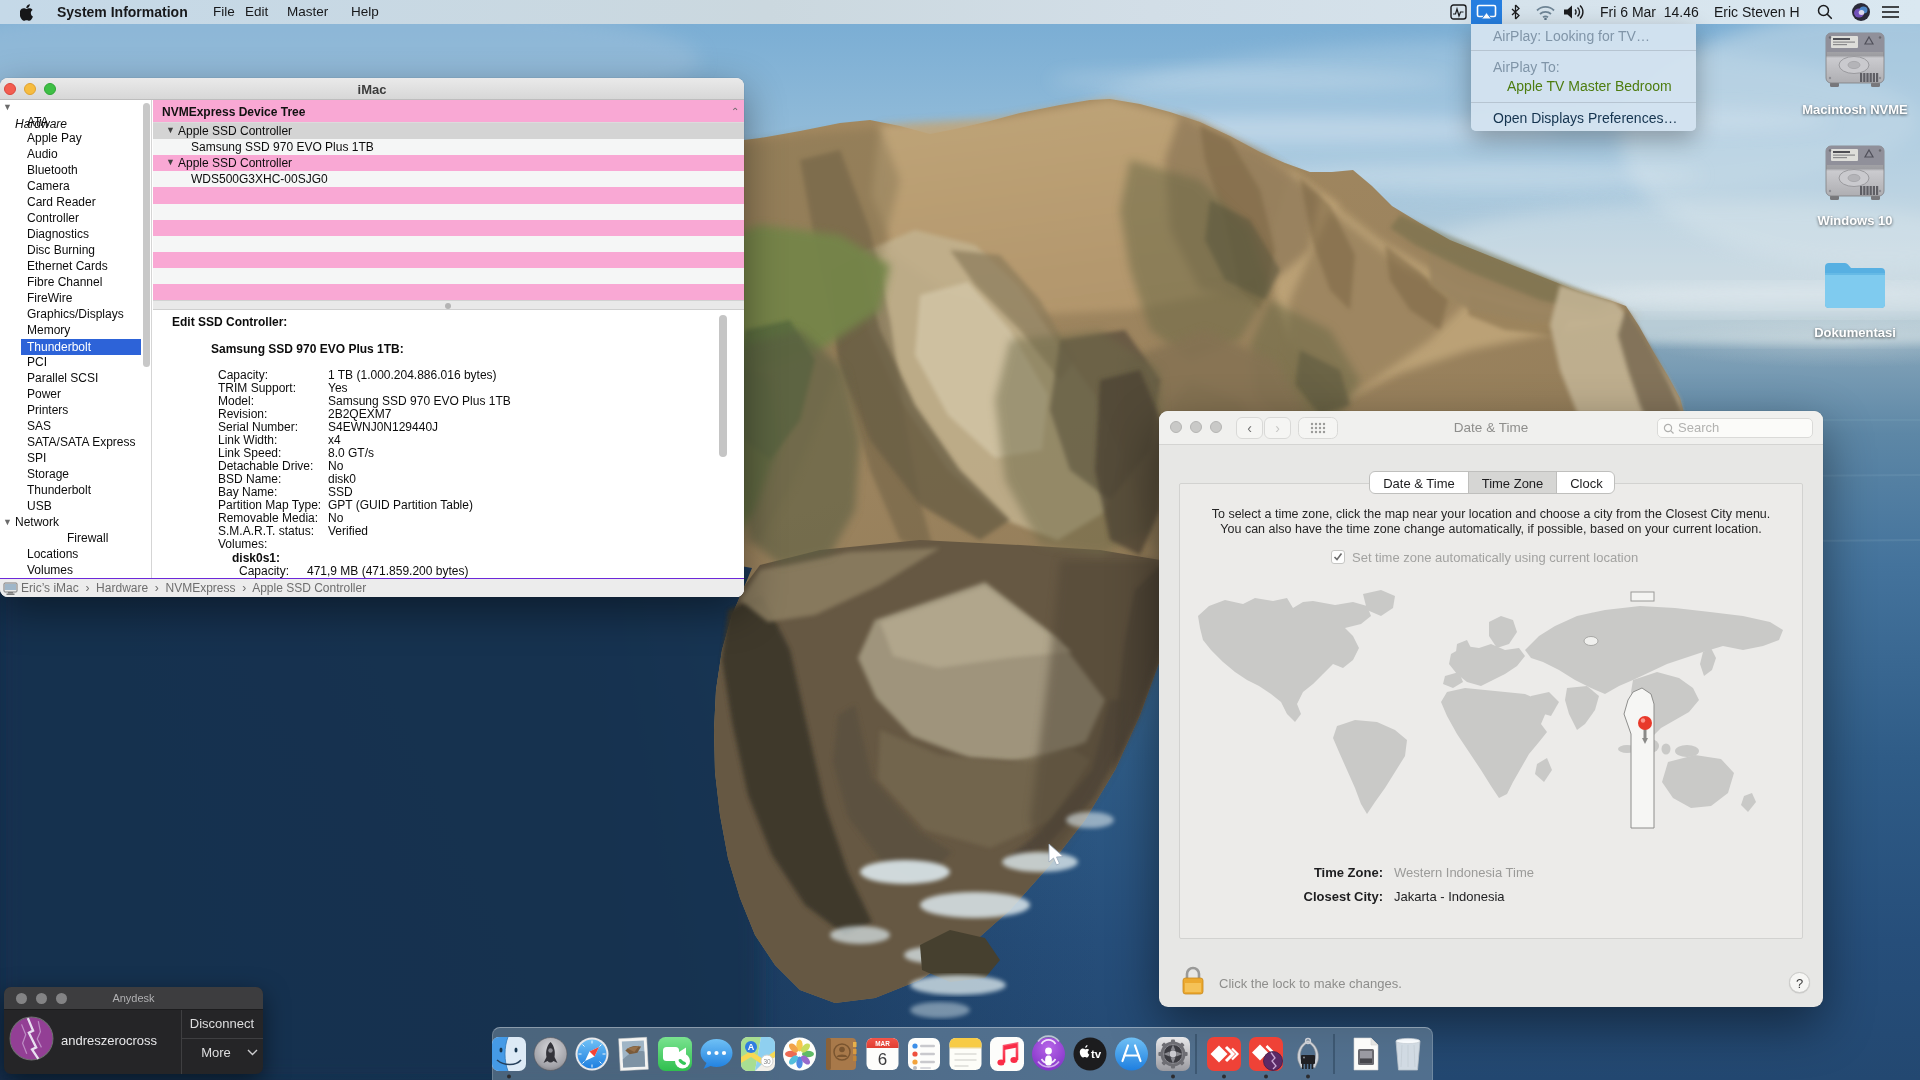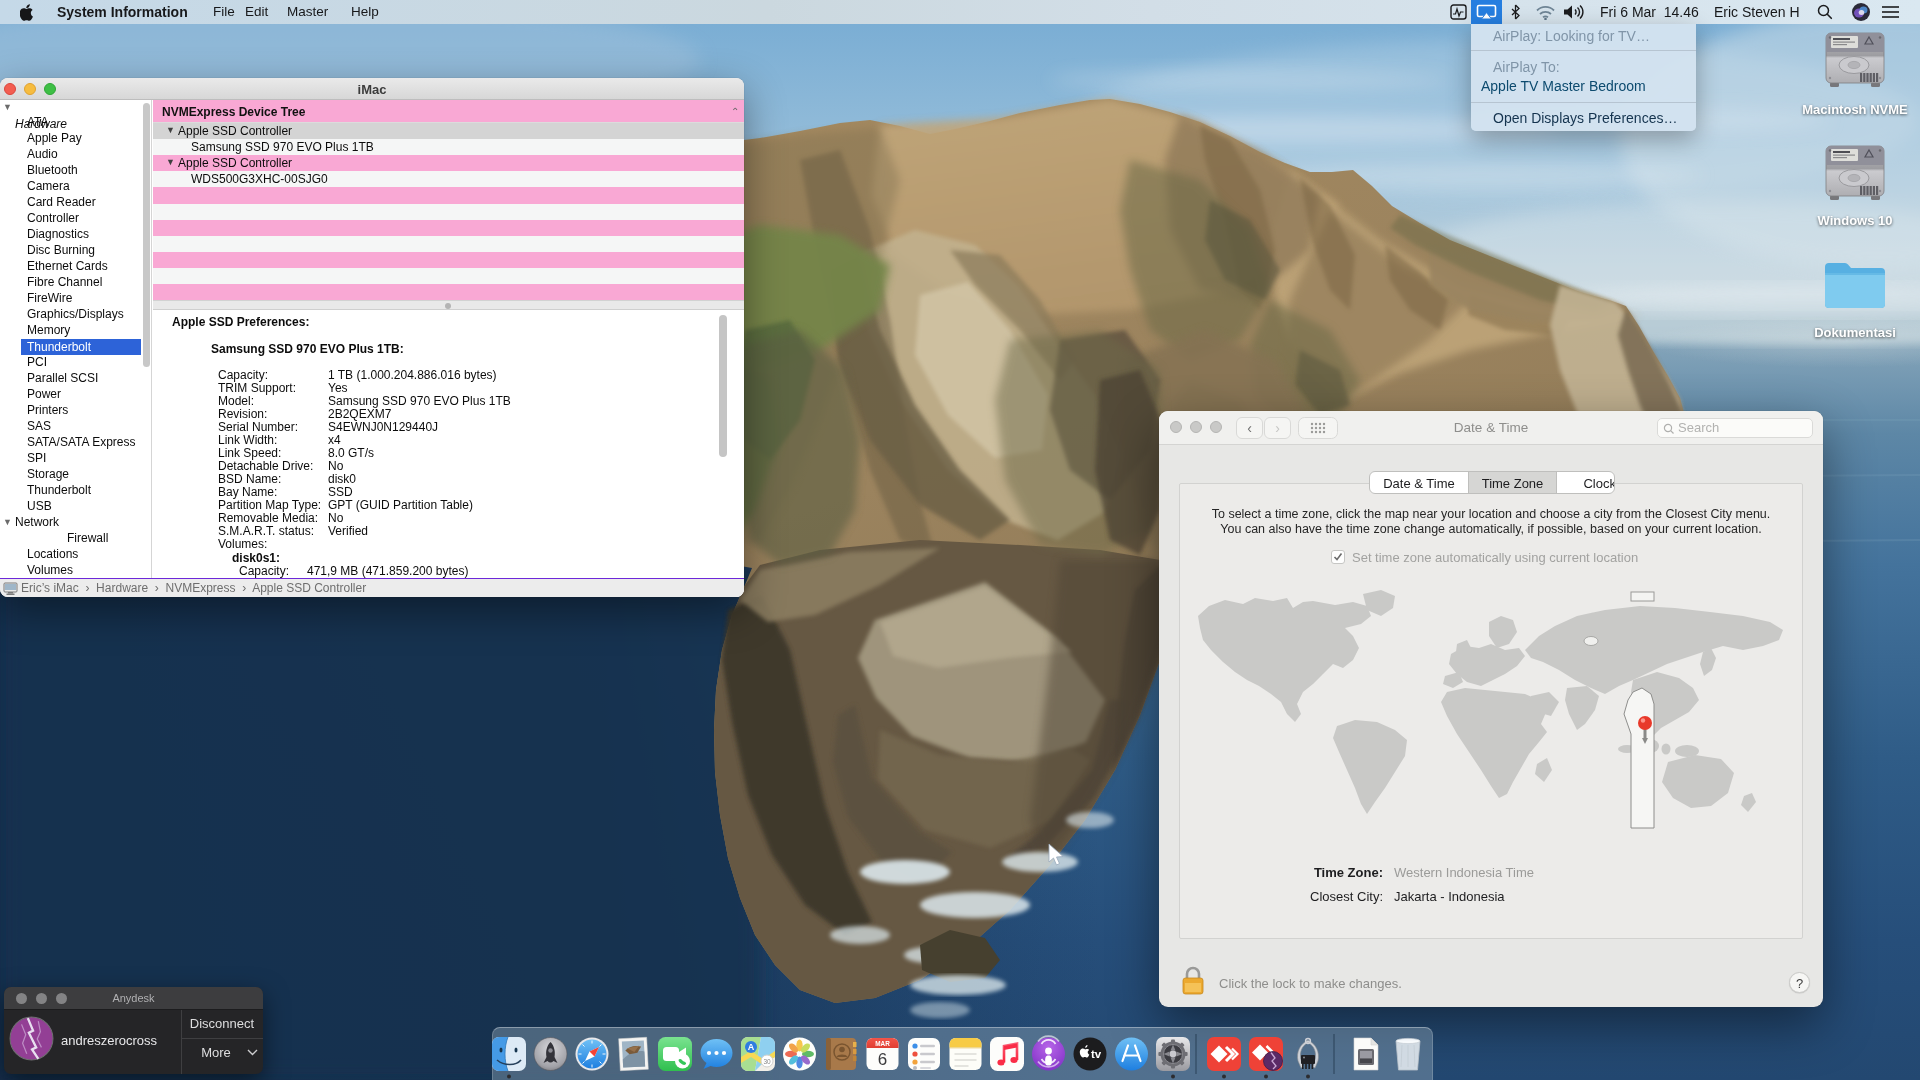--- a/index.html
+++ b/index.html
@@ -322,21 +322,21 @@
     <div class="abs" style="left:38px;top:72px;font-size:12px;color:#0c0c0c;">WDS500G3XHC-00SJG0</div>
     <div class="abs" style="left:0;top:104px;width:591px;height:16px;background:#f5f6f6;"></div>
     <div class="abs" style="left:0;top:136px;width:591px;height:16px;background:#f5f6f6;"></div>
     <div class="abs" style="left:0;top:168px;width:591px;height:16px;background:#f5f6f6;"></div>
 
     <div class="abs" style="left:0;top:200px;width:591px;height:10px;background:#e9e9e9;border-top:1px solid #d2d2d2;border-bottom:1px solid #cfcfcf;">
       <div class="abs" style="left:292px;top:2px;width:6px;height:6px;border-radius:3px;background:#b4b4b4;"></div>
     </div>
 
     <div class="abs" style="left:0;top:210px;width:591px;height:290px;background:#fff;font-size:12px;color:#0c0c0c;">
-      <div class="abs" style="left:19px;top:5px;font-weight:bold;">Apple SSD Preferences:</div>
+      <div class="abs" style="left:19px;top:5px;font-weight:bold;">Edit SSD Controller:</div>
       <div class="abs" style="left:58px;top:32px;font-weight:bold;">Samsung SSD 970 EVO Plus 1TB:</div>
       <div class="abs" style="left:65px;top:59px;line-height:13px;">
         Capacity:<br>TRIM Support:<br>Model:<br>Revision:<br>Serial Number:<br>Link Width:<br>Link Speed:<br>Detachable Drive:<br>BSD Name:<br>Bay Name:<br>Partition Map Type:<br>Removable Media:<br>S.M.A.R.T. status:<br>Volumes:
       </div>
       <div class="abs" style="left:175px;top:59px;line-height:13px;">
         1 TB (1.000.204.886.016 bytes)<br>Yes<br>Samsung SSD 970 EVO Plus 1TB<br>2B2QEXM7<br>S4EWNJ0N129440J<br>x4<br>8.0 GT/s<br>No<br>disk0<br>SSD<br>GPT (GUID Partition Table)<br>No<br>Verified
       </div>
       <div class="abs" style="left:79px;top:241px;font-weight:bold;">disk0s1:</div>
       <div class="abs" style="left:86px;top:254px;">Capacity:</div>
       <div class="abs" style="left:154px;top:254px;">471,9 MB (471.859.200 bytes)</div>
@@ -352,21 +352,21 @@
       <rect x="3.5" y="11.5" width="8" height="1.5" fill="#7b7b7b"></rect>
     </svg>
     <div class="abs" style="left:21px;top:0;height:19px;line-height:19px;font-size:12px;color:#6e6e6e;">Eric’s iMac &nbsp;›&nbsp; Hardware &nbsp;›&nbsp; NVMExpress &nbsp;›&nbsp; Apple SSD Controller</div>
   </div>
 </div>
 
 <div class="abs" style="left:1471px;top:24px;width:225px;height:107px;background:rgba(211,226,239,0.97);border-radius:0 0 5px 5px;box-shadow:0 8px 24px rgba(0,0,0,0.3);font-size:14px;">
   <div class="abs" style="left:22px;top:4px;color:#8095a8;">AirPlay: Looking for TV…</div>
   <div class="abs" style="left:0;top:26px;width:225px;height:1px;background:#b6c4d1;"></div>
   <div class="abs" style="left:22px;top:35px;color:#8095a8;">AirPlay To:</div>
-  <div class="abs" style="left:10px;top:54px;color:#0c4a6e;">Apple TV Master Bedroom</div>
+  <div class="abs" style="left:36px;top:54px;color:#4d7c0f;">Apple TV Master Bedroom</div>
   <div class="abs" style="left:0;top:78px;width:225px;height:1px;background:#b6c4d1;"></div>
   <div class="abs" style="left:22px;top:86px;color:#15344f;">Open Displays Preferences…</div>
 </div>
 
 <div class="abs" style="left:1159px;top:411px;width:664px;height:596px;border-radius:9px;background:#e7e7e5;box-shadow:0 18px 50px rgba(0,0,0,0.45), 0 0 1px rgba(0,0,0,0.35);overflow:hidden;">
 
   <div class="abs" style="left:0;top:0;width:664px;height:34px;background:#f0f0ee;border-bottom:1px solid #d4d4d2;">
     <div class="abs" style="left:11px;top:10px;width:12px;height:12px;border-radius:6px;background:#c9c9c7;border:0.5px solid #b5b5b3;"></div>
     <div class="abs" style="left:31px;top:10px;width:12px;height:12px;border-radius:6px;background:#c9c9c7;border:0.5px solid #b5b5b3;"></div>
     <div class="abs" style="left:51px;top:10px;width:12px;height:12px;border-radius:6px;background:#c9c9c7;border:0.5px solid #b5b5b3;"></div>
@@ -397,21 +397,21 @@
       </svg>
       <div class="abs" style="left:20px;top:1px;font-size:13px;color:#b2b2b0;">Search</div>
     </div>
   </div>
 
   <div class="abs" style="left:20px;top:72px;width:624px;height:456px;background:#ecebe9;border:1px solid #d2d2d0;border-radius:2px;"></div>
 
   <div class="abs" style="left:210px;top:60px;width:246px;height:23px;border:1px solid #bfbfbd;border-radius:6px;background:#fff;overflow:hidden;font-size:13px;color:#1d1d1f;">
     <div class="abs" style="left:0;top:0;width:98px;height:23px;line-height:23px;text-align:center;">Date &amp; Time</div>
     <div class="abs" style="left:98px;top:0;width:89px;height:23px;line-height:23px;text-align:center;background:#d6d6d4;border-left:1px solid #bfbfbd;border-right:1px solid #bfbfbd;">Time Zone</div>
-    <div class="abs" style="left:187px;top:0;width:59px;height:23px;line-height:23px;text-align:right;">Clock</div>
+    <div class="abs" style="left:187px;top:0;width:59px;height:23px;line-height:23px;text-align:center;">Clock</div>
   </div>
   <div class="abs" style="left:0;top:96px;width:664px;text-align:center;font-size:12.5px;color:#262626;line-height:15px;">To select a time zone, click the map near your location and choose a city from the Closest City menu.<br>You can also have the time zone change automatically, if possible, based on your current location.</div>
 
   <div class="abs" style="left:172px;top:139px;width:14px;height:14px;background:#fefefe;border:1px solid #c6c6c4;border-radius:3px;">
     <svg width="12" height="12" viewBox="0 0 12 12" style="position:absolute;left:0;top:0">
         <path d="M2.5,6 L5,8.5 L9.5,2.5" fill="none" stroke="#6b6b6b" stroke-width="1.6"></path>
       </svg>
   </div>
   <div class="abs" style="left:193px;top:139px;font-size:13px;color:#a2a2a0;">Set time zone automatically using current location</div>
 
@@ -456,21 +456,21 @@
 
     <path d="M433,112 L438,104 L447,100 L456,106 L459,116 L459,240 L436,240 L436,146 L429,126 Z" fill="#f6f6f4" stroke="#8e8e8c" stroke-width="1"></path>
 
     <rect x="448.5" y="136" width="3" height="16" fill="#8a8a88"></rect>
     <path d="M450,156 L447,150 L453,150 Z" fill="#8a8a88"></path>
     <circle cx="450" cy="135" r="7" fill="#e8392a"></circle>
     <circle cx="448" cy="132.5" r="2.2" fill="#ff9d94" opacity="0.9"></circle>
   </svg>
   <div class="abs" style="left:0px;top:454px;width:224px;text-align:right;font-size:13px;font-weight:bold;color:#1d1d1f;">Time Zone:</div>
   <div class="abs" style="left:235px;top:454px;font-size:13px;color:#9b9b99;">Western Indonesia Time</div>
-  <div class="abs" style="left:0px;top:478px;width:224px;text-align:right;font-size:13px;font-weight:normal;color:#1d1d1f;">Closest City:</div>
+  <div class="abs" style="left:0px;top:478px;width:224px;text-align:right;font-size:13px;font-weight:bold;color:#1d1d1f;">Closest City:</div>
   <div class="abs" style="left:235px;top:478px;font-size:13px;color:#1d1d1f;">Jakarta - Indonesia</div>
 
   <svg class="abs" style="left:23px;top:555px" width="22" height="29" viewBox="0 0 22 29">
     <path d="M5,13 L5,8 A6,6 0 0 1 17,8 L17,13" fill="none" stroke="#9a9a98" stroke-width="2.6"></path>
     <rect x="1" y="12" width="20" height="16" rx="2.5" fill="#eca92f" stroke="#c8881d" stroke-width="0.8"></rect>
     <rect x="3" y="17" width="16" height="9" fill="#f7c75e" opacity="0.85"></rect>
   </svg>
   <div class="abs" style="left:60px;top:565px;font-size:13px;color:#8e8e8c;">Click the lock to make changes.</div>
   <div class="abs" style="left:630px;top:561px;width:21px;height:21px;border-radius:11px;background:#f6f6f4;border:1px solid #cbcbc9;text-align:center;line-height:21px;font-size:13px;color:#3c3c3c;box-shadow:0 0.5px 1px rgba(0,0,0,0.15);">?</div>
 </div>

